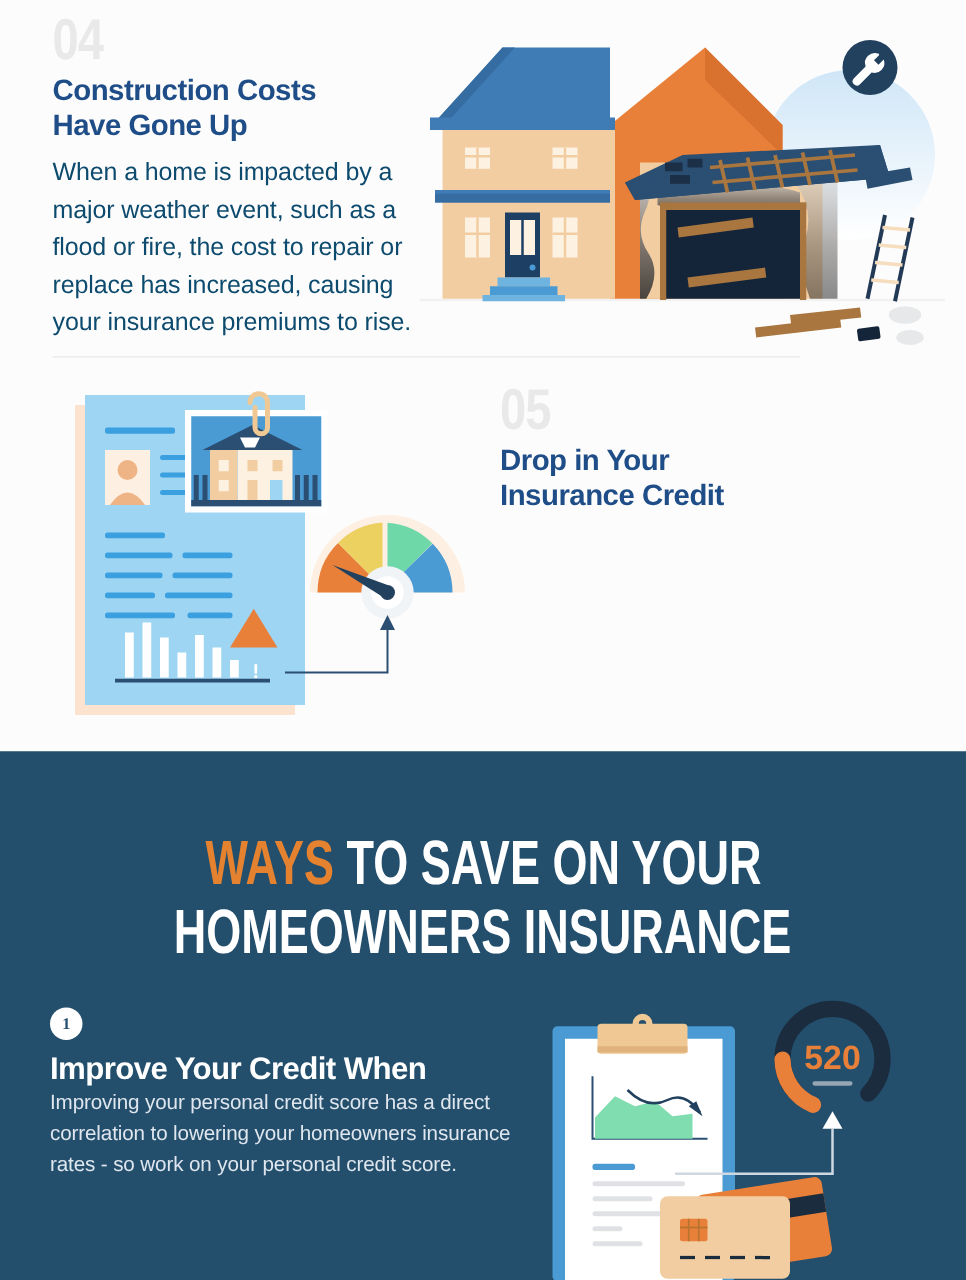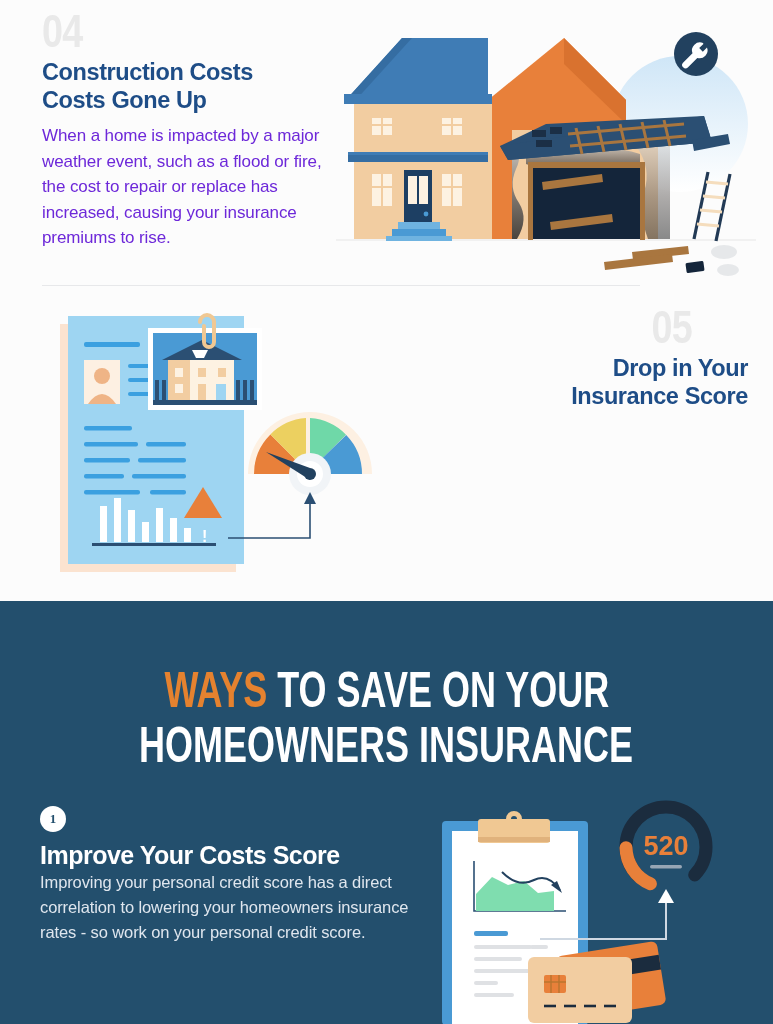--- a/index.html
+++ b/index.html
@@ -26,40 +26,40 @@
   .step-head {
     font-family:"Liberation Sans", sans-serif;
     font-weight:bold;
     font-size:23.5px;
     line-height:1.2;
     color:#1e4d87;
     letter-spacing:-0.4px;
     margin-top:4px;
   }
   .step-body {
-    font-size:17px;
+    font-size:20px;
     line-height:1.5;
-    color:#6d28d9;
+    color:#0c4a6e;
     margin-top:9px;
     letter-spacing:-0.1px;
   }
 
   
   .block04 { position:absolute; left:0; top:0; width:773px; height:292px; }
   .block04 .txt { position:absolute; left:42px; top:10px; width:300px; }
   .art-house { position:absolute; left:336px; top:24px; width:420px; height:265px; }
 
   .divider {
     position:absolute; left:42px; top:285px; width:598px; height:1px;
     background:#e7e8ea;
   }
 
   
   .block05 { position:absolute; left:0; top:292px; width:773px; height:306px; }
-  .block05 .txt { position:absolute; left:436px; top:14px; width:312px;text-align:right; }
+  .block05 .txt { position:absolute; left:400px; top:14px; width:312px; }
   .art-doc { position:absolute; left:52px; top:10px; width:330px; height:285px; }
 
   
   .dark {
     position:absolute; left:0; top:601px; width:773px; height:423px;
     background:#234f6d;
   }
   .banner-title {
     position:absolute; left:0; top:62px; width:773px; text-align:center;
     font-family:"Liberation Sans", sans-serif;
@@ -98,21 +98,21 @@
 <body>
 
 <div class="page">
 
   <section class="block04">
 
     <div class="txt">
       <div class="step-num">04</div>
       <div class="step-head">
         <span>Construction Costs</span><br>
-        <span>Costs Gone Up</span>
+        <span>Have Gone Up</span>
       </div>
       <p class="step-body">When a home is impacted by a major weather event, such as a flood or fire, the cost to repair or replace has increased, causing your insurance premiums to rise.</p>
     </div>
 
     <div class="art-house">
       <svg width="420" height="265" viewBox="0 0 420 265">
         <defs>
           <linearGradient id="skyg" x1="0" y1="0" x2="0" y2="1">
             <stop offset="0%" stop-color="#cfe6f7"></stop>
             <stop offset="100%" stop-color="#ffffff"></stop>
@@ -309,35 +309,35 @@
 
         <polyline points="176,236 258,236 258,202" fill="none" stroke="#2b4f73" stroke-width="1.6"></polyline>
         <polygon points="258,190 252,202 264,202" fill="#2b4f73"></polygon>
       </svg>
     </div>
 
     <div class="txt">
       <div class="step-num">05</div>
       <div class="step-head">
         <span>Drop in Your</span><br>
-        <span>Insurance Score</span>
+        <span>Insurance Credit</span>
       </div>
     </div>
   </section>
 
   <section class="dark">
 
     <h1 class="banner-title">
       <span class="l sq"><span class="accent">WAYS</span> <span>TO SAVE ON YOUR</span></span>
       <span class="l sq">HOMEOWNERS INSURANCE</span>
     </h1>
 
     <div class="tip">
       <div class="badge">1</div>
-      <div class="tip-head">Improve Your Costs Score</div>
+      <div class="tip-head">Improve Your Credit When</div>
       <p class="tip-body">Improving your personal credit score has a direct correlation to lowering your homeowners insurance rates - so work on your personal credit score.</p>
     </div>
 
     <div class="art-credit">
       <svg width="353" height="226" viewBox="0 0 353 226">
 
         <rect x="22" y="22" width="146" height="204" rx="4" fill="#4a9ad4"></rect>
         <rect x="32" y="32" width="126" height="194" fill="#ffffff"></rect>
 
         <rect x="58" y="20" width="72" height="24" rx="3" fill="#f0c893"></rect>

